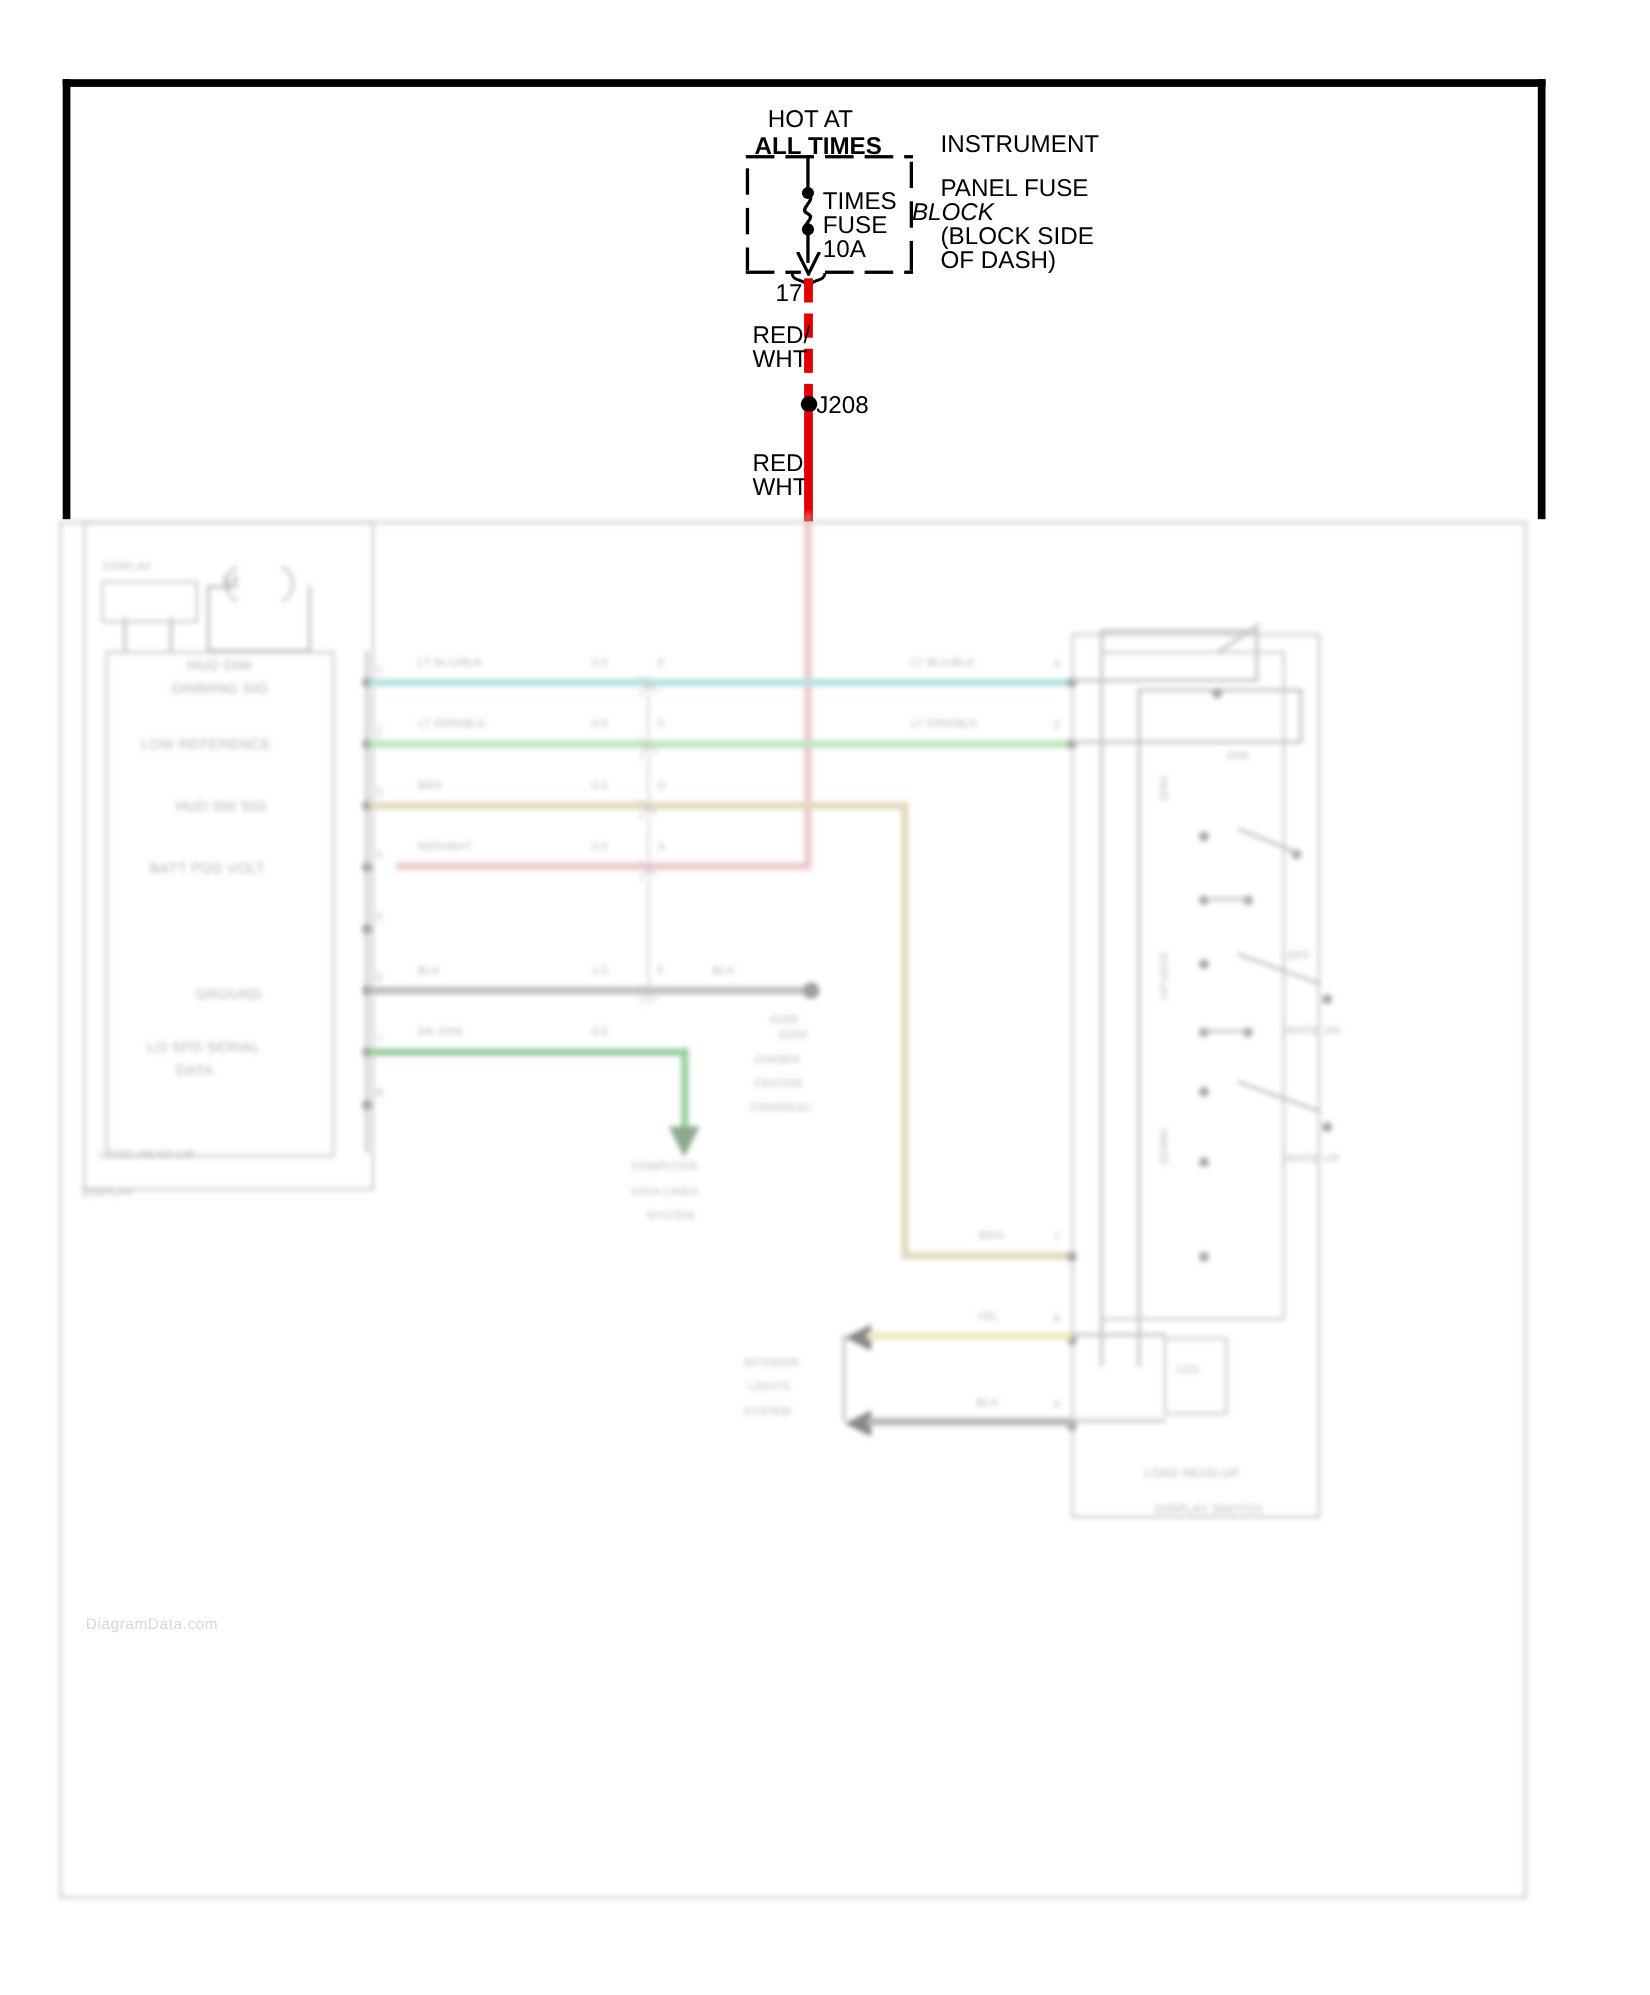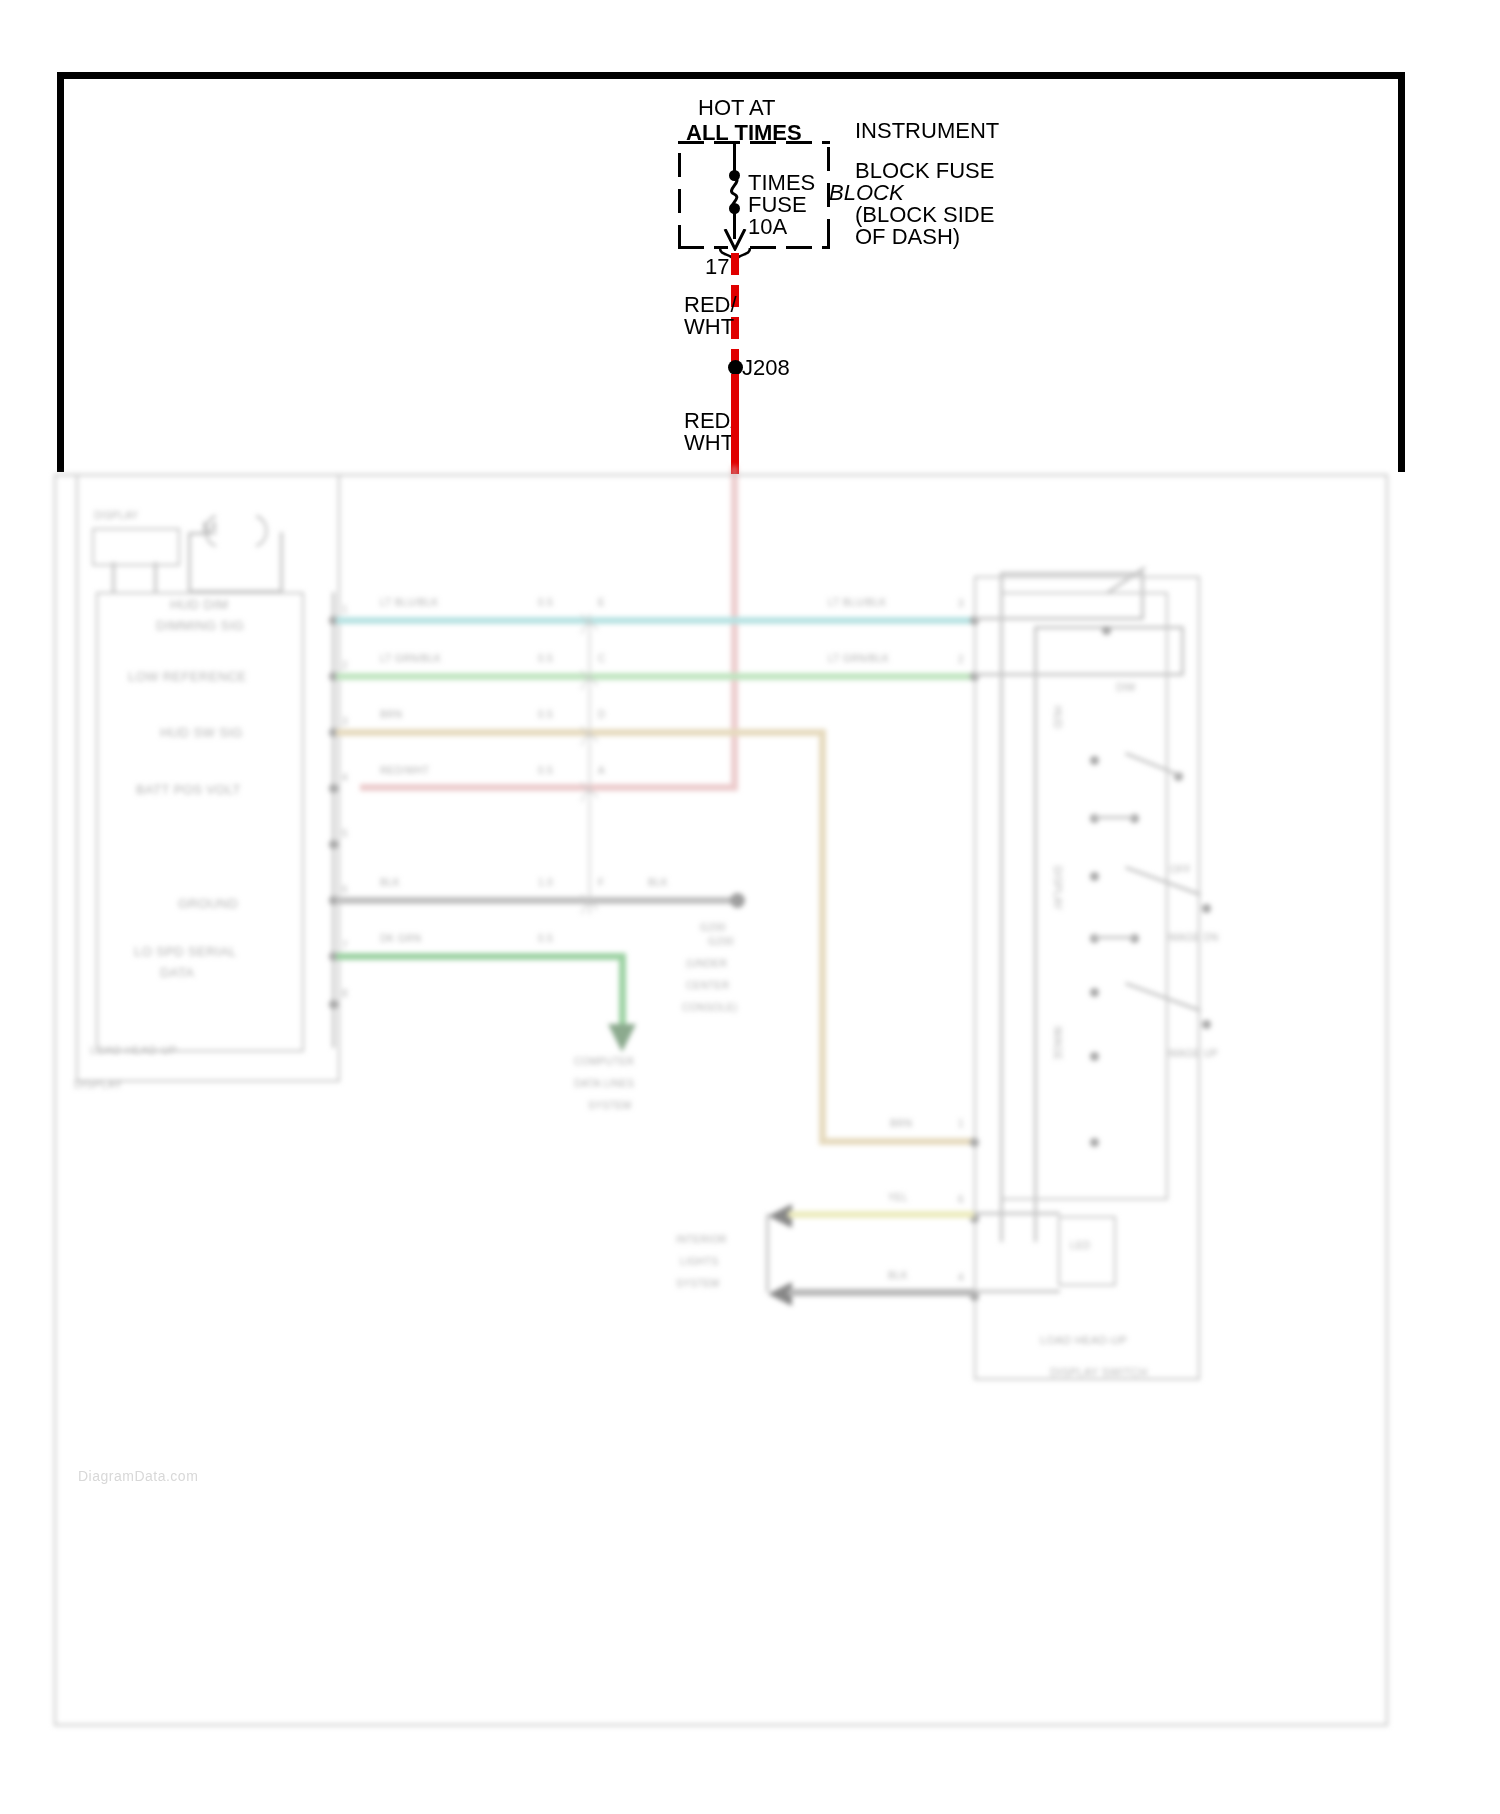--- a/index.html
+++ b/index.html
@@ -110,21 +110,21 @@
 
   <svg class="abs" style="left:718px;top:248px;" width="34" height="16" viewBox="0 0 34 16">
     <path d="M2,0 C2,9 14,4 17,14 C20,4 32,9 32,0" stroke="#000" stroke-width="2.6" fill="none"></path>
   </svg>
 
   <div class="lbl" style="left:748px;top:170px;">TIMES</div>
   <div class="lbl" style="left:748px;top:192px;">FUSE</div>
   <div class="lbl" style="left:748px;top:214px;">10A</div>
 
   <div class="lbl" style="left:855px;top:118px;">INSTRUMENT</div>
-  <div class="lbl" style="left:855px;top:158px;">BLOCK FUSE</div>
+  <div class="lbl" style="left:855px;top:158px;">PANEL FUSE</div>
   <div class="lbl" style="left:829px;top:180px;font-style:italic;">BLOCK</div>
   <div class="lbl" style="left:855px;top:202px;">(BLOCK SIDE</div>
   <div class="lbl" style="left:855px;top:224px;text-align:right;">OF DASH)</div>
 
   <div class="lbl" style="left:705px;top:254px;">17</div>
 
   <div class="red-dash" style="top:253px;height:22px;"></div>
   <div class="red-dash" style="top:285px;height:22px;"></div>
   <div class="red-dash" style="top:317px;height:22px;"></div>
   <div class="red-dash" style="top:349px;height:14px;"></div>

